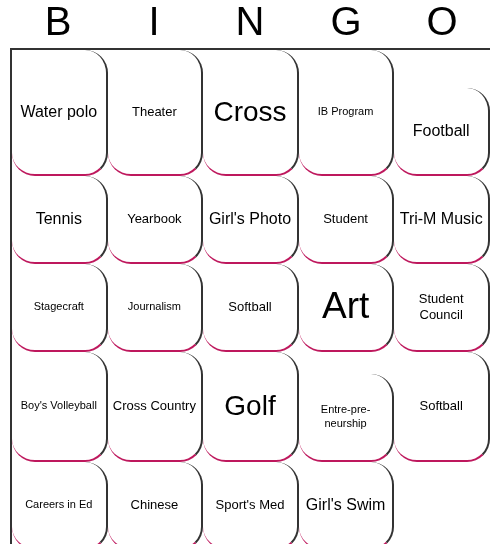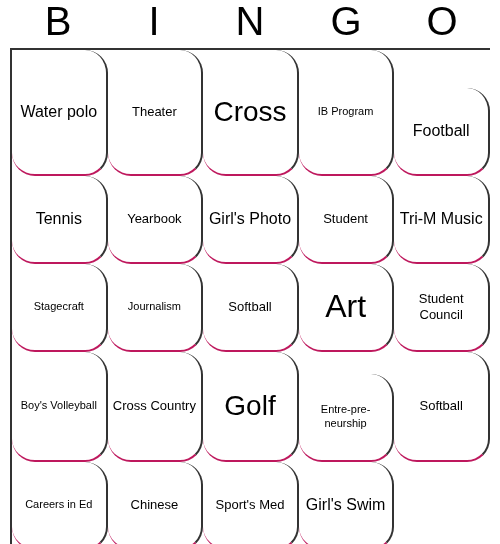--- a/index.html
+++ b/index.html
@@ -77,21 +77,21 @@
       <div class="bingo-cell" style="font-size: 11px;">IB Program</div>
       <div class="bingo-cell" style="font-size: 16px; margin-top: 38px;">Football</div>
       <div class="bingo-cell" style="font-size: 16px;">Tennis</div>
       <div class="bingo-cell" style="font-size: 13px;">Yearbook</div>
       <div class="bingo-cell" style="font-size: 16px;">Girl's Photo</div>
       <div class="bingo-cell" style="font-size: 13px;">Student</div>
       <div class="bingo-cell" style="font-size: 16px;">Tri-M Music</div>
       <div class="bingo-cell" style="font-size: 11px;">Stagecraft</div>
       <div class="bingo-cell" style="font-size: 11px;">Journalism</div>
       <div class="bingo-cell" style="font-size: 13px;">Softball</div>
-      <div class="bingo-cell" style="font-size: 32px;">Art</div>
+      <div class="bingo-cell" style="font-size: 37px;">Art</div>
       <div class="bingo-cell" style="font-size: 13px;">Student Council</div>
       <div class="bingo-cell" style="font-size: 11px;">Boy's Volleyball</div>
       <div class="bingo-cell" style="font-size: 13px;">Cross Country</div>
       <div class="bingo-cell" style="font-size: 28px;">Golf</div>
       <div class="bingo-cell" style="font-size: 11px; margin-top: 22px;">Entre-pre-neurship</div>
       <div class="bingo-cell" style="font-size: 13px;">Softball</div>
       <div class="bingo-cell" style="font-size: 11px;">Careers in Ed</div>
       <div class="bingo-cell" style="font-size: 13px;">Chinese</div>
       <div class="bingo-cell" style="font-size: 13px;">Sport's Med</div>
       <div class="bingo-cell" style="font-size: 16px;">Girl's Swim</div>

